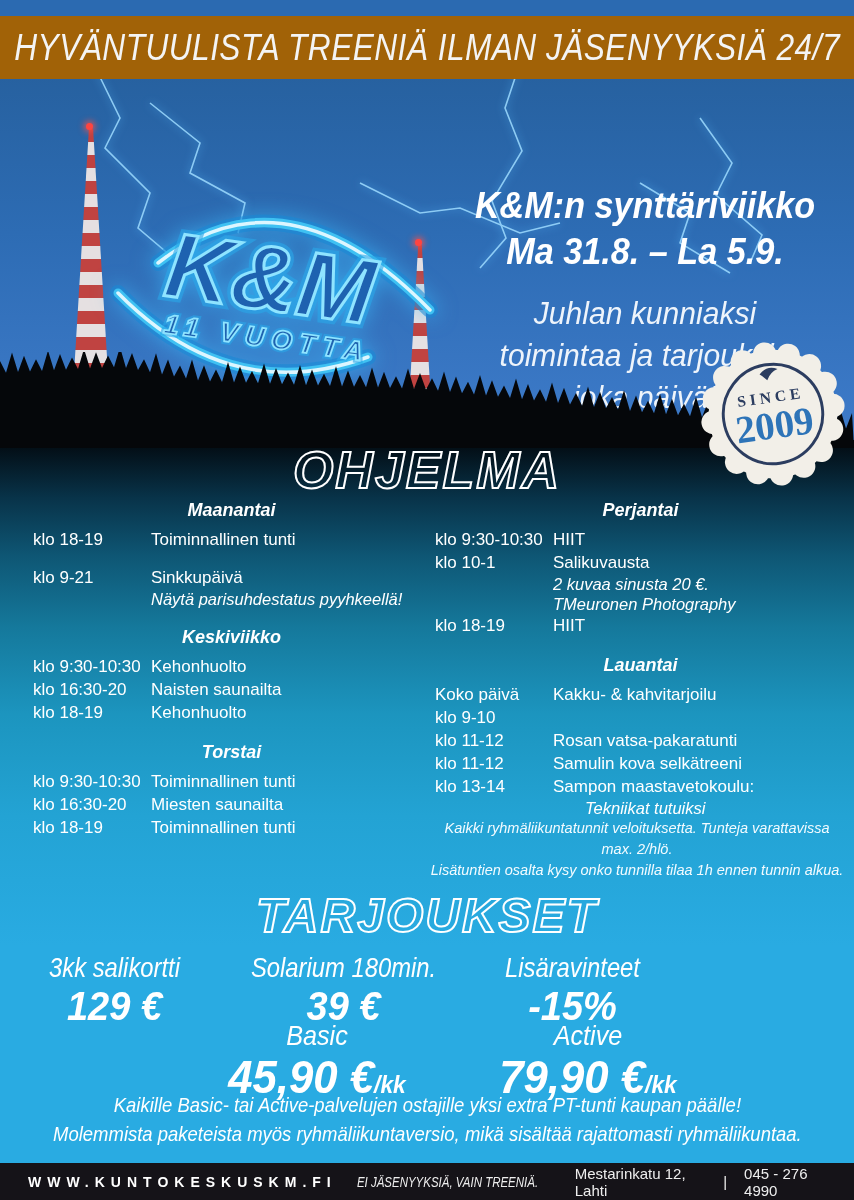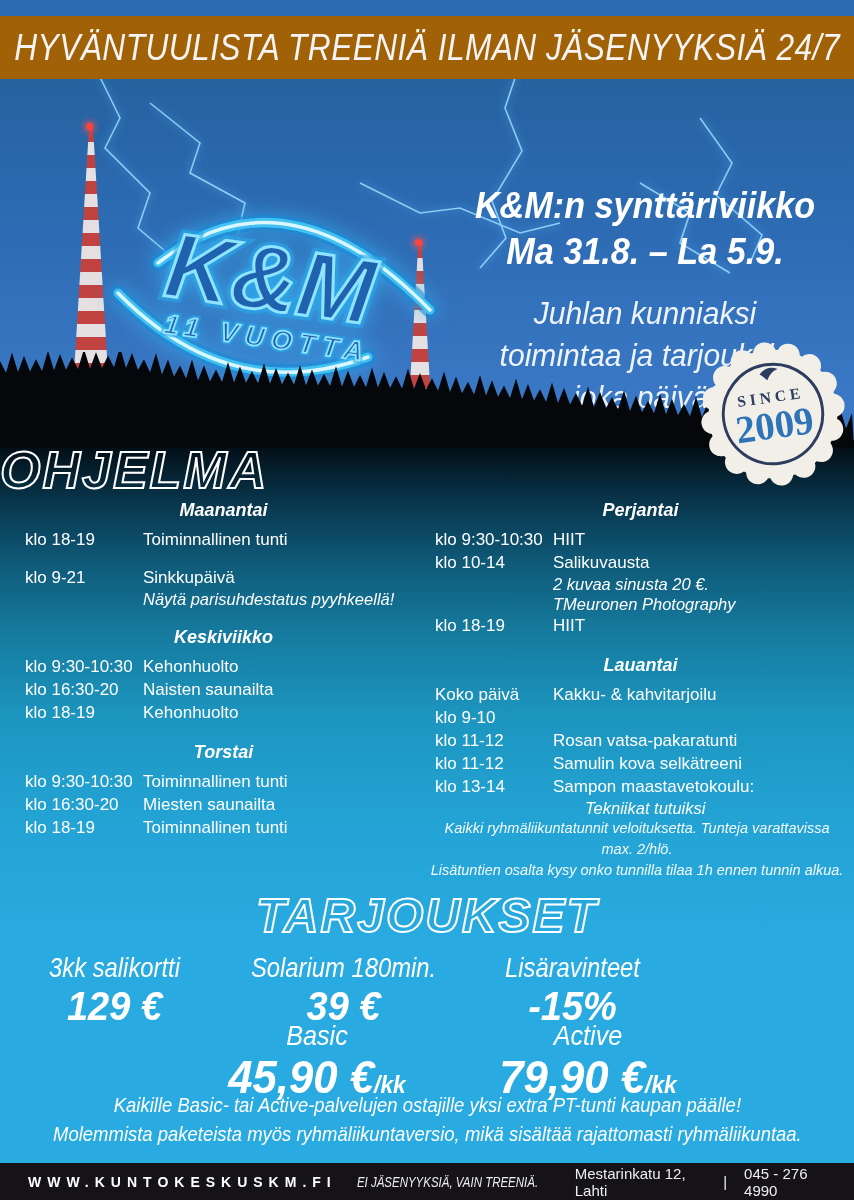--- a/index.html
+++ b/index.html
@@ -37,23 +37,23 @@
   .forest{position:absolute;left:0;top:352px;z-index:3;}
   
   .badge{position:absolute;left:695px;top:336px;z-index:4;}
   
   .program{position:absolute;left:0;top:440px;width:854px;height:723px;z-index:2;
     background:linear-gradient(180deg,#02090f 0%,#083349 8%,#0e5674 16%,#15799c 26%,
       #1c95bf 38%,#23a3d4 52%,#29abe2 70%,#29abe2 100%);}
   .outline-title{color:transparent;-webkit-text-stroke:2px #ffffff;font-weight:bold;
     font-style:italic;letter-spacing:2px;white-space:nowrap;}
   @supports not (-webkit-text-stroke:2px #fff){.outline-title{color:#fff;}}
-  .program-title{position:absolute;top:0px;left:0;width:854px;text-align:left;font-size:52px;}
+  .program-title{position:absolute;top:0px;left:0;width:854px;text-align:center;font-size:52px;}
   .col{position:absolute;top:57px;width:427px;font-size:17px;line-height:23px;}
-  .col-left{left:0;}
+  .col-left{left:8px;}
   .col-right{left:427px;}
   .day-block{margin-bottom:15px;}
   .day-header{font-weight:bold;font-style:italic;font-size:18px;line-height:26px;
     margin-bottom:5px;text-align:center;}
   .col-left .day-header{padding-left:20px;}
   .col-right .day-header{padding-left:0;}
   .sched-row{display:flex;}
   .col-left .sched-row{padding-left:25px;}
   .col-right .sched-row{padding-left:8px;}
   .time{flex:0 0 118px;}
@@ -241,21 +241,21 @@
     <div class="col col-right" id="col-right">
         <div class="day-block">
           <div class="day-header">Perjantai</div>
           <div class="sched-row">
             <span class="time">klo 9:30-10:30</span>
             <div class="act">
               <div>HIIT</div>
             </div>
           </div>
           <div class="sched-row">
-            <span class="time">klo 10-14</span>
+            <span class="time">klo 10-1</span>
             <div class="act">
               <div>Salikuvausta</div>
               <div class="note">2 kuvaa sinusta 20 €.</div>
               <div class="note">TMeuronen Photography</div>
             </div>
           </div>
           <div class="sched-row">
             <span class="time">klo 18-19</span>
             <div class="act">
               <div>HIIT</div>

